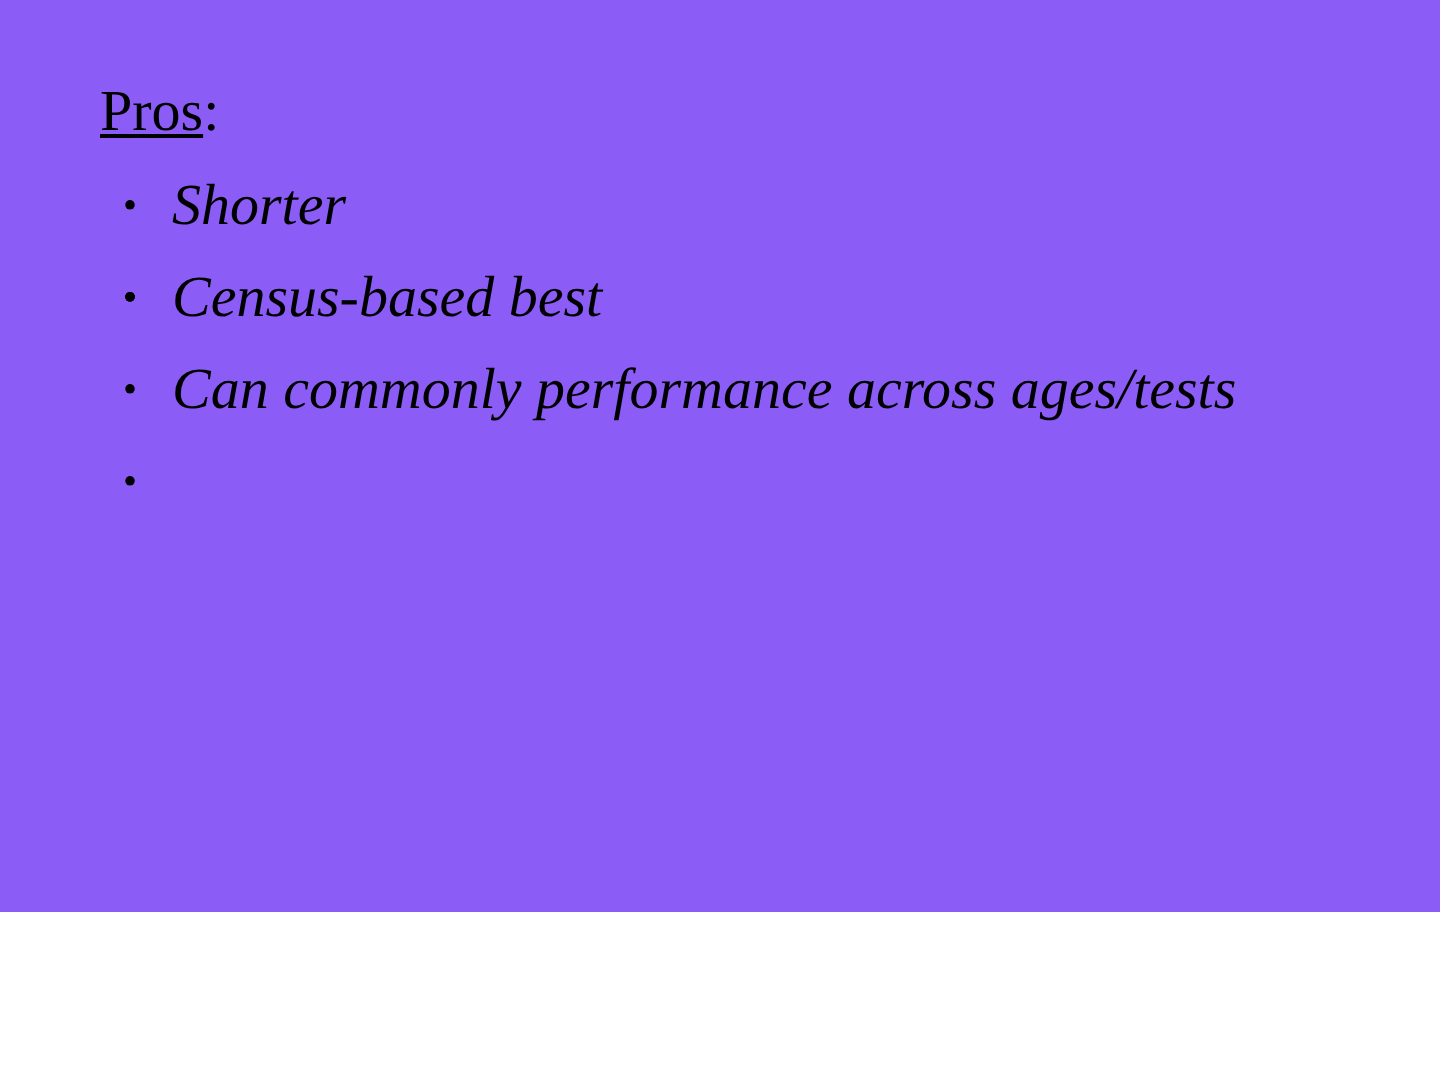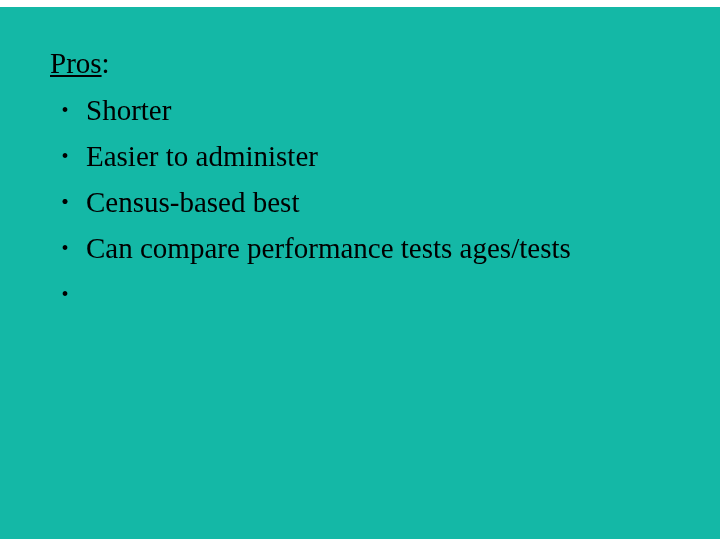--- a/index.html
+++ b/index.html
@@ -12,23 +12,22 @@
     height: 540px;
     background: #ffffff;
     font-family: "Liberation Serif", "DejaVu Serif", serif;
     color: #000000;
     overflow: hidden;
   }
 
   .slide {
     position: relative;
     width: 720px;
-    height: 532px;
-    background: #14b8a6;
-    margin-top: 7px;
+    height: 456px;
+    background: #8b5cf6;
   }
 
   .slide-body {
     position: absolute;
     left: 50px;
     top: 40px;
     width: 640px;
   }
 
   .slide-heading {
@@ -68,51 +67,51 @@
     top: 0;
     width: 14px;
     text-align: center;
     font-size: 20px;
     line-height: 46px;
     color: #000000;
   }
 
   .bullet-text {
     display: inline;
+    font-style: italic;
   }
 </style>
 </head>
 <body>
 
 <div class="slide">
   <div class="slide-body">
 
     <div class="slide-heading">
       <span class="heading-word">Pros</span><span class="heading-colon">:</span>
     </div>
 
     <ul class="bullet-list">
       <li class="bullet-item">
         <span class="bullet-marker">•</span>
         <span class="bullet-text">Shorter</span>
       </li>
       <li class="bullet-item">
         <span class="bullet-marker">•</span>
-        <span class="bullet-text">Easier to administer</span>
       </li>
       <li class="bullet-item">
         <span class="bullet-marker">•</span>
       </li>
       <li class="bullet-item">
         <span class="bullet-marker">•</span>
         <span class="bullet-text">Census-based best</span>
       </li>
       <li class="bullet-item">
         <span class="bullet-marker">•</span>
-        <span class="bullet-text">Can compare performance tests ages/tests</span>
+        <span class="bullet-text">Can commonly performance across ages/tests</span>
       </li>
       <li class="bullet-item">
         <span class="bullet-marker">•</span>
       </li>
     </ul>
 
   </div>
 </div>
 
 </body></html>

